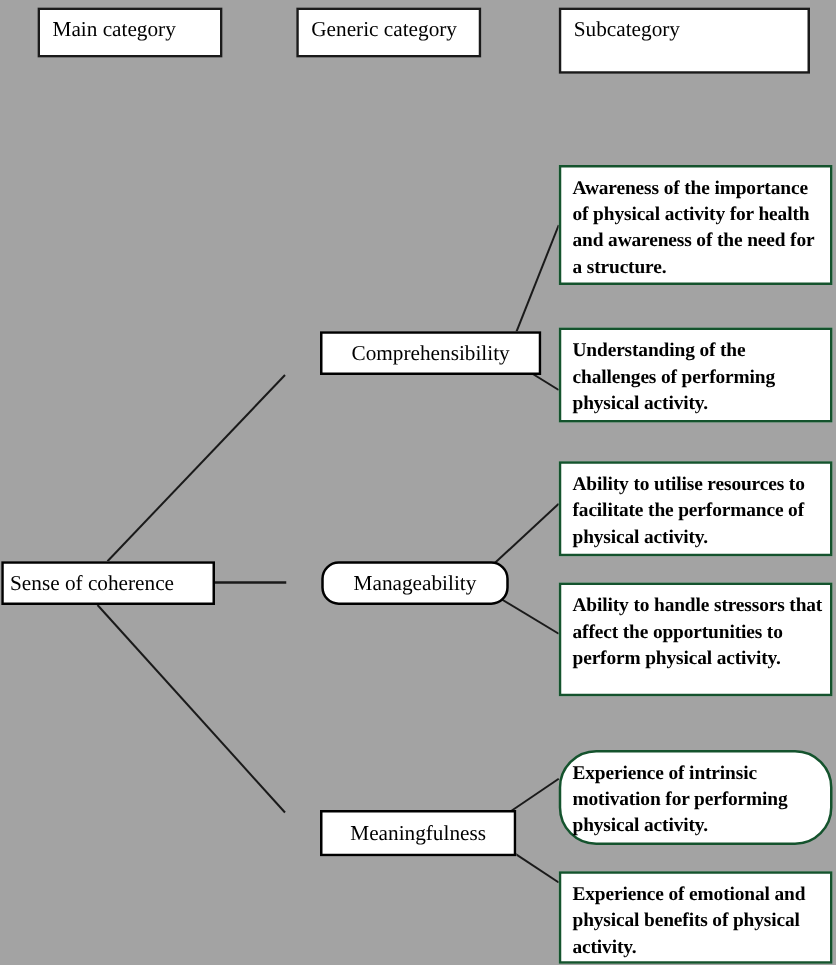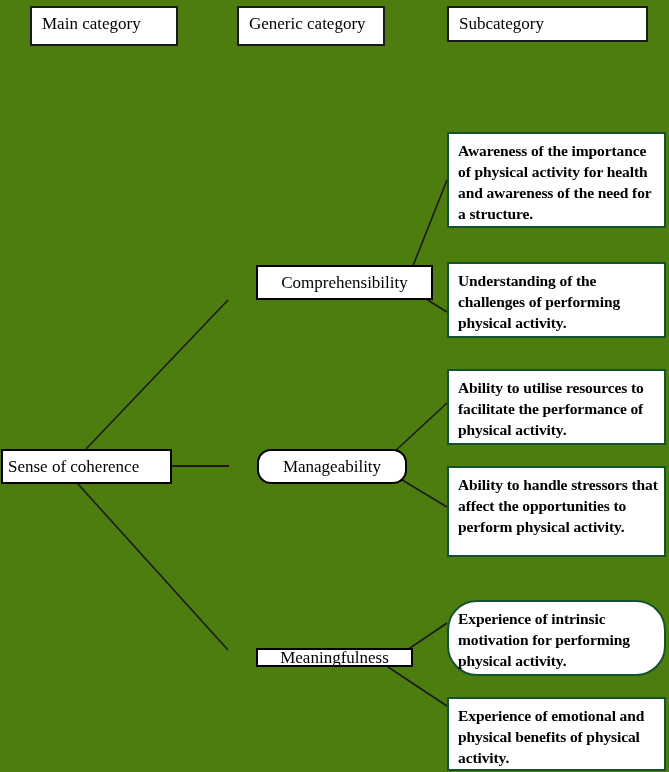--- a/index.html
+++ b/index.html
@@ -5,21 +5,21 @@
 <style>
   html, body {
     margin: 0;
     padding: 0;
     background: #ffffff;
   }
   #canvas {
     position: relative;
     width: 669px;
     height: 772px;
-    background: #4d7c0f;
+    background: #a3a3a3;
     overflow: hidden;
     font-family: "Liberation Serif", "DejaVu Serif", serif;
     color: #000000;
   }
   #edges {
     position: absolute;
     left: 0;
     top: 0;
     width: 669px;
     height: 772px;
@@ -104,37 +104,37 @@
   </svg>
 
   <div class="box hdr" style="left:30px; top:6px; width:148px; height:40px;">
     <span class="txt">Main category</span>
   </div>
 
   <div class="box hdr" style="left:237px; top:6px; width:148px; height:40px;">
     <span class="txt">Generic category</span>
   </div>
 
-  <div class="box hdr" style="left:447px; top:6px; width:201px; height:36px;">
+  <div class="box hdr" style="left:447px; top:6px; width:201px; height:53px;">
     <span class="txt">Subcategory</span>
   </div>
 
   <div class="box root" style="left:1px; top:449px; width:171px; height:35px;">
     <span class="txt">Sense of coherence</span>
   </div>
 
   <div class="box node" style="left:228px; top:265px; width:177px; height:35px;">
     <span class="txt">Comprehensibility</span>
   </div>
 
   <div class="box node" style="left:229px; top:449px; width:150px; height:35px;border-radius:14px;">
     <span class="txt">Manageability</span>
   </div>
 
-  <div class="box node" style="left:228px; top:648px; width:157px; height:19px;">
+  <div class="box node" style="left:228px; top:648px; width:157px; height:37px;">
     <span class="txt">Meaningfulness</span>
   </div>
 
   <div class="box leaf" style="left:447px; top:132px; width:219px; height:96px;">
     <span class="txt">Awareness of the importance of physical activity for health and awareness of the need for a structure.</span>
   </div>
 
   <div class="box leaf" style="left:447px; top:262px; width:219px; height:76px;">
     <span class="txt">Understanding of the challenges of performing physical activity.</span>
   </div>

